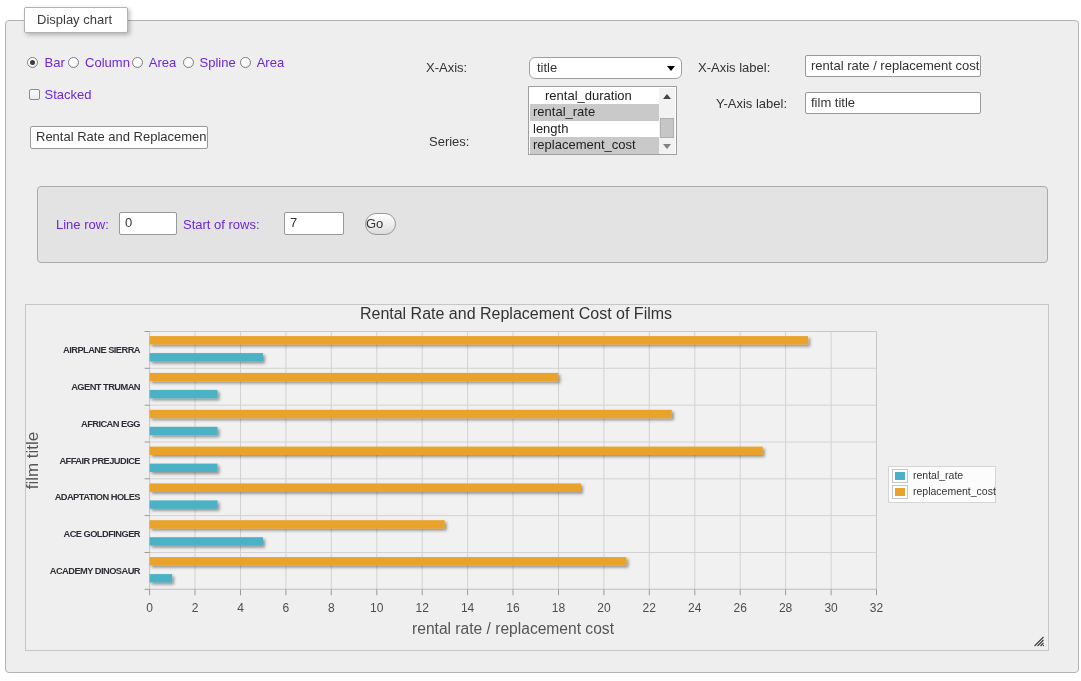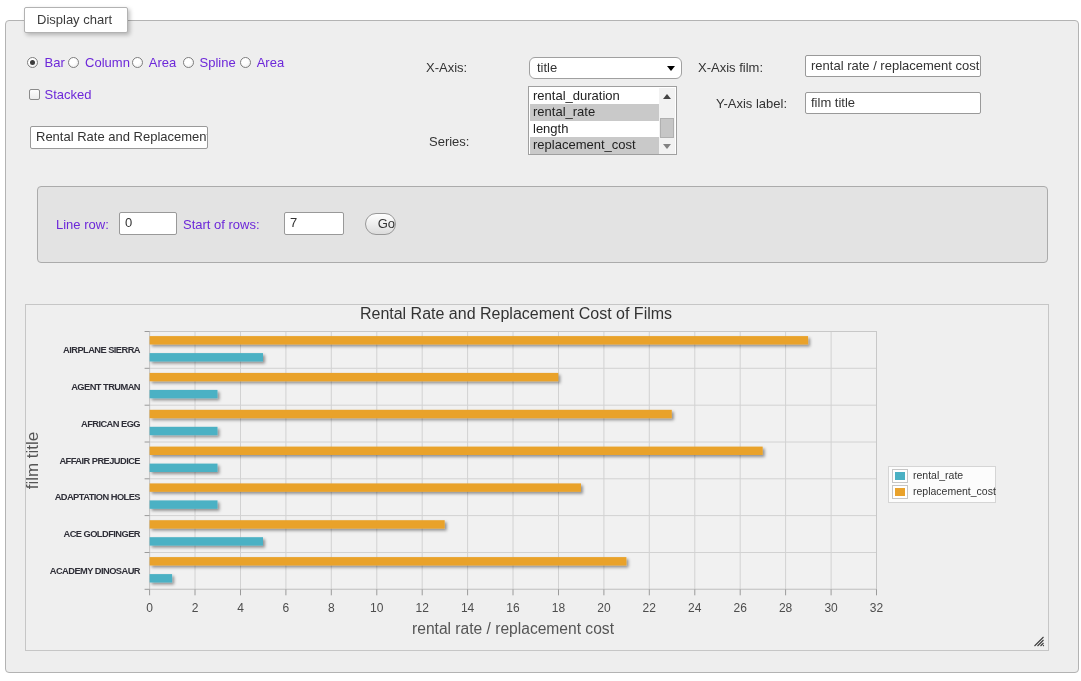--- a/index.html
+++ b/index.html
@@ -24,40 +24,40 @@
 <span class="radio" style="left:240.4px;top:57px"></span>
 <div class="lbl" style="left:256.7px;top:56px">Area</div>
 <span class="abs" style="left:29px;top:89px;width:11px;height:11px;border:1px solid #8a8a8a;border-radius:2px;background:linear-gradient(#fdfdfd,#ececec)"></span>
 <div class="lbl" style="left:44.5px;top:88px">Stacked</div>
 <div class="inp" style="left:30px;top:126px;width:178px;height:23px">Rental Rate and Replacement Cost</div>
 <div class="rlbl" style="left:426px;top:61px;width:100px">X-Axis:</div>
 <div class="abs" style="left:529px;top:57px;width:153px;height:22px;background:#fff;border:1px solid #a0a0a0;border-radius:6px;font-size:13px;color:#333;line-height:20px;padding-left:7px">title</div>
 <span class="abs" style="left:667px;top:66px;width:0;height:0;border-top:5px solid #000;border-left:4.5px solid transparent;border-right:4.5px solid transparent"></span>
 <div class="rlbl" style="left:429px;top:135px;width:100px">Series:</div>
 <div class="abs" style="left:528px;top:86px;width:149px;height:69px;background:#fff;border:1px solid #9f9f9f;overflow:hidden">
-  <div style="position:absolute;left:1px;top:1px;width:131px;height:16px;font-size:13px;color:#222;line-height:16px;padding-left:3px">rental_duration</div>
+  <div style="position:absolute;left:1px;top:1px;width:131px;height:16px;font-size:13px;color:#222;line-height:16px;padding-left:15px">rental_duration</div>
   <div style="position:absolute;left:1px;top:17.4px;width:131px;height:16.4px;background:#c9c9c9;font-size:13px;color:#222;line-height:16px;padding-left:3px">rental_rate</div>
   <div style="position:absolute;left:1px;top:33.8px;width:131px;height:34px;font-size:13px;color:#222;line-height:16px;padding-left:3px">length</div>
   <div style="position:absolute;left:1px;top:50.2px;width:131px;height:17px;background:#c9c9c9;font-size:13px;color:#222;line-height:16px;padding-left:3px">replacement_cost</div>
   <div style="position:absolute;right:1px;top:1px;width:16px;height:67px;background:#f2f2f2">
     <span style="position:absolute;left:4px;top:6px;width:0;height:0;border-bottom:5px solid #444;border-left:4px solid transparent;border-right:4px solid transparent"></span>
     <span style="position:absolute;left:4px;bottom:6px;width:0;height:0;border-top:5px solid #828282;border-left:4px solid transparent;border-right:4px solid transparent"></span>
     <span style="position:absolute;left:1px;top:30px;width:14px;height:20px;background:#c6c6c6;border:1px solid #b0b0b0"></span>
   </div>
 </div>
-<div class="rlbl" style="left:698px;top:61px;width:100px">X-Axis film:</div>
+<div class="rlbl" style="left:698px;top:61px;width:100px">X-Axis label:</div>
 <div class="inp" style="left:805px;top:55px;width:176px;height:22px">rental rate / replacement cost</div>
 <div class="rlbl" style="left:716px;top:97px;width:100px">Y-Axis label:</div>
 <div class="inp" style="left:805px;top:92px;width:176px;height:22px">film title</div>
 <div class="abs" style="left:37px;top:186px;width:1011px;height:77px;background:#e3e3e3;border:1px solid #ababab;border-radius:4px"></div>
 <div class="lbl" style="left:56px;top:218px">Line row:</div>
 <div class="inp" style="left:119px;top:212px;width:58px;height:23px">0</div>
 <div class="lbl" style="left:183px;top:218px">Start of rows:</div>
 <div class="inp" style="left:284px;top:212px;width:60px;height:23px">7</div>
-<div class="abs" style="left:365px;top:213px;width:31px;height:22px;border:1px solid #989898;border-radius:11px;background:linear-gradient(#fefefe,#f0f0f0 45%,#dcdcdc);font-size:13px;color:#333;line-height:20px;text-align:right">Go</div>
+<div class="abs" style="left:365px;top:213px;width:31px;height:22px;border:1px solid #989898;border-radius:11px;background:linear-gradient(#fefefe,#f0f0f0 45%,#dcdcdc);font-size:13px;color:#333;line-height:20px;text-align:left">Go</div>
 <div class="abs" style="left:25px;top:304px;width:1024px;height:347px;border:1px solid #c6c6c6;background:#efefef">
 <svg width="1022" height="345" viewBox="0 0 1022 345" xmlns="http://www.w3.org/2000/svg" style="position:absolute;left:0;top:0">
 <defs>
         <filter id="sh" x="-20%" y="-50%" width="140%" height="220%">
           <feDropShadow dx="2" dy="2" stdDeviation="1.4" flood-color="#000" flood-opacity="0.4"></feDropShadow>
         </filter>
       </defs>
 <rect x="123.6" y="26.5" width="726.9" height="257.8" fill="#f1f1f1" stroke="none"></rect>
 <line x1="123.6" y1="26.5" x2="123.6" y2="284.3" stroke="#d2d2d2" stroke-width="1"></line>
 <line x1="169.0" y1="26.5" x2="169.0" y2="284.3" stroke="#d2d2d2" stroke-width="1"></line>

